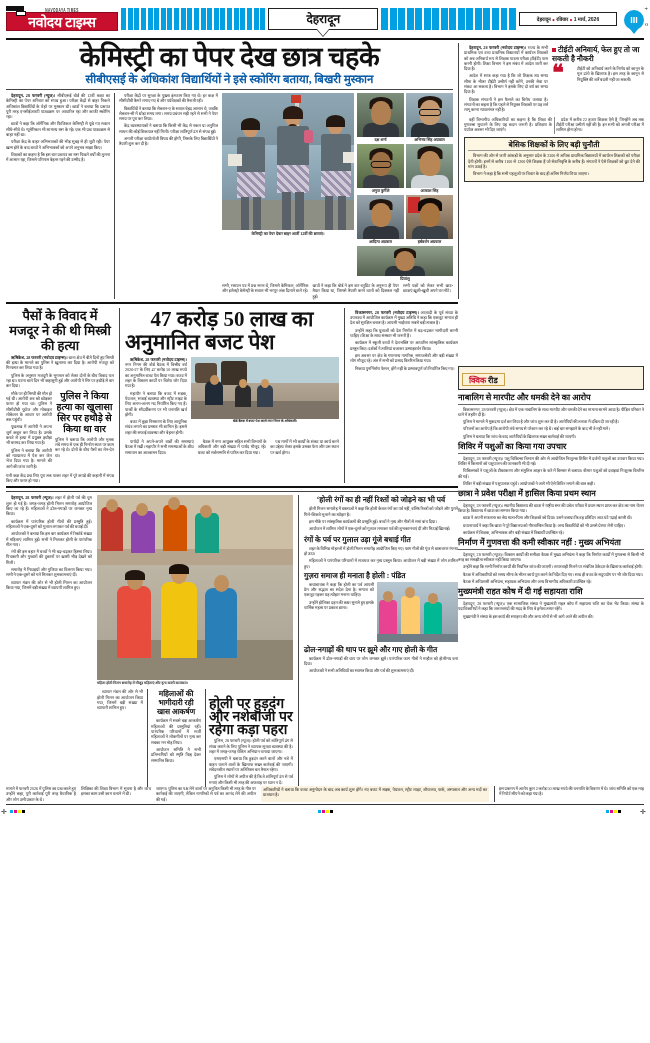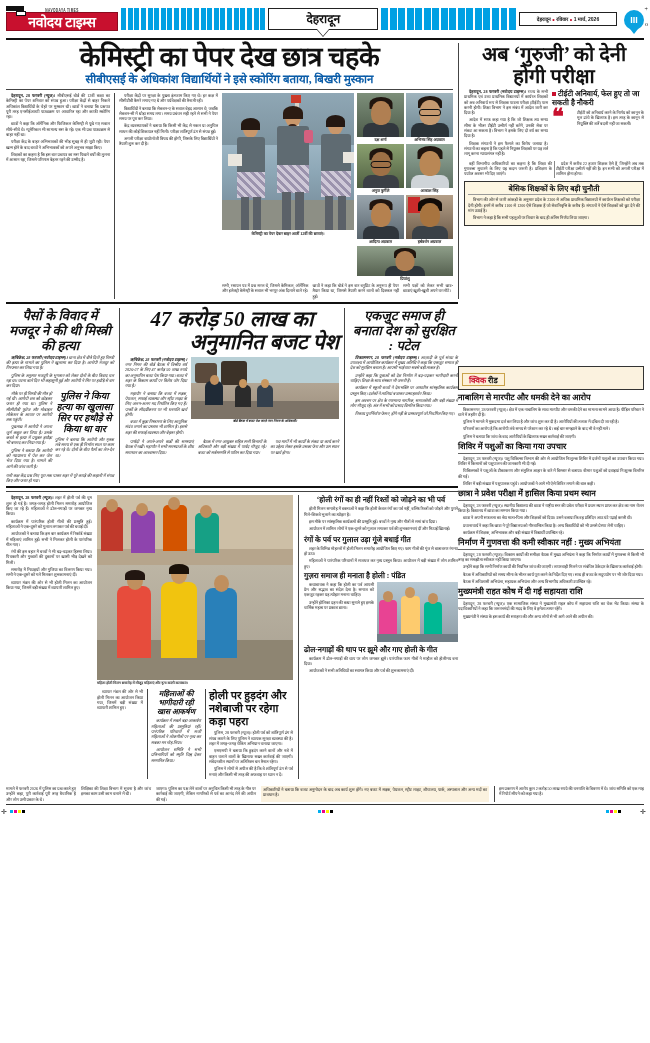--- a/index.html
+++ b/index.html
@@ -351,21 +351,20 @@
           <div style="display:flex; gap:4px; margin-top:2px;">
             <div class="body-txt" style="flex:1 1 0;">सभी, रसायन पत्र में प्रश्न सरल थे, जिससे केमिकल, ऑर्गेनिक और इलेक्ट्रो केमेस्ट्री के सवाल भी भरपूर अंक दिलाने वाले रहे।</div>
             <div class="body-txt" style="flex:1 1 0;">छात्रों ने कहा कि बोर्ड ने इस बार ब्लूप्रिंट के अनुरूप ही पेपर तैयार किया था, जिससे तैयारी करने वालों को दिक्कत नहीं हुई।</div>
             <div class="body-txt" style="flex:0 0 50px;">सभी पक्षों को लेकर सभी छात्र-छात्राएं खुशी-खुशी अपने घर लौटे।</div>
           </div>
         </div>
       </div>
     </div>
 
     <div class="lead-right">
-      <div class="hl-lg" style="text-align:center;">अब ‘गुरुजी’ को देनी होगी परीक्षा</div>
       <div style="display:flex; gap:4px; margin-top:2px;">
         <div style="flex:0 0 84px;">
           <div class="body-txt">
             <p><span class="byline">देहरादून, 28 फरवरी (नवोदय टाइम्स)।</span>
                <span>राज्य के सभी प्राथमिक एवं उच्च प्राथमिक विद्यालयों में कार्यरत शिक्षकों को अब अनिवार्य रूप से शिक्षक पात्रता परीक्षा (टीईटी) पास करनी होगी। शिक्षा विभाग ने इस संबंध में आदेश जारी कर दिया है।</span></p>
             <p>आदेश में साफ कहा गया है कि जो शिक्षक तय समय सीमा के भीतर टीईटी उत्तीर्ण नहीं करेंगे, उनकी सेवा पर संकट आ सकता है। विभाग ने इसके लिए दो वर्ष का समय दिया है।</p>
             <p>शिक्षक संगठनों ने इस फैसले का विरोध जताया है। संगठनों का कहना है कि पहले से नियुक्त शिक्षकों पर यह शर्त लागू करना न्यायसंगत नहीं है।</p>
           </div>
         </div>
         <div style="flex:1 1 auto;">
@@ -387,21 +386,21 @@
         <div class="body-txt" style="margin-top:2px;">
           <p>विभाग की ओर से जारी आंकड़ों के अनुसार प्रदेश के 2300 से अधिक प्राथमिक विद्यालयों में कार्यरत शिक्षकों को परीक्षा देनी होगी। इनमें से करीब 1100 से 1200 ऐसे शिक्षक हैं जो सेवानिवृत्ति के करीब हैं। संगठनों ने ऐसे शिक्षकों को छूट देने की मांग उठाई है।</p>
           <p>विभाग ने कहा है कि सभी पहलुओं पर विचार के बाद ही अंतिम निर्णय लिया जाएगा।</p>
         </div>
       </div>
     </div>
   </div>
 
   <div class="bar-black" style="margin-top:3px; width:452px;"></div>
 
-  <div class="mid-wrap" style="width:452px;font-style:italic;">
+  <div class="mid-wrap" style="width:452px;">
     <div class="mid-a">
       <div class="hl-md" style="text-align:center;">पैसों के विवाद में मजदूर ने की थी मिस्त्री की हत्या</div>
       <div class="body-txt" style="margin-top:2px;">
         <p><span class="byline">ऋषिकेश, 28 फरवरी (नवोदय टाइम्स)।</span>
            <span>थाना क्षेत्र में बीते दिनों हुए मिस्त्री की हत्या के मामले का पुलिस ने खुलासा कर दिया है। आरोपी मजदूर को गिरफ्तार कर लिया गया है।</span></p>
         <p>पुलिस के अनुसार मजदूरी के भुगतान को लेकर दोनों के बीच विवाद चल रहा था। घटना वाले दिन भी कहासुनी हुई और आरोपी ने सिर पर हथौड़े से वार कर दिया।</p>
       </div>
       <div style="display:flex; gap:3px; margin-top:2px;">
         <div class="body-txt" style="flex:0 0 46px;">
           <p>मौके पर ही मिस्त्री की मौत हो गई थी। आरोपी शव को छोड़कर फरार हो गया था। पुलिस ने सीसीटीवी फुटेज और मोबाइल लोकेशन के आधार पर आरोपी तक पहुंची।</p>
@@ -411,21 +410,21 @@
         <div style="flex:1 1 auto;">
           <div class="hl-sm" style="text-align:center;">पुलिस ने किया हत्या का खुलासा सिर पर हथौड़े से किया था वार</div>
           <div class="body-txt" style="margin-top:2px;">पुलिस ने बताया कि आरोपी और मृतक लंबे समय से एक ही निर्माण स्थल पर काम कर रहे थे। दोनों के बीच पैसों का लेन-देन था।</div>
         </div>
       </div>
       <div class="body-txt" style="margin-top:2px;">गली कक्ष केंद्र प्रश्न लिए पूरा तक पाकर शहर में पूरे कपड़े की कहानी में संपन्न किए और फरार हो गया।</div>
     </div>
 
     <div class="mid-b">
       <div class="hl-lg" style="text-align:center; font-size:21px; line-height:23px;">47 करोड़ 50 लाख का</div>
-      <div class="hl-lg" style="text-align:right; font-size:21px; line-height:23px;">अनुमानित बजट पेश</div>
+      <div class="hl-lg" style="text-align:left; font-size:21px; line-height:23px;">अनुमानित बजट पेश</div>
       <div style="display:flex; gap:4px; margin-top:3px;">
         <div style="flex:0 0 62px;">
           <div class="body-txt">
             <p><span class="byline">ऋषिकेश, 28 फरवरी (नवोदय टाइम्स)।</span>
                <span>नगर निगम की बोर्ड बैठक में वित्तीय वर्ष 2026-27 के लिए 47 करोड़ 50 लाख रुपये का अनुमानित बजट पेश किया गया। बजट में शहर के विकास कार्यों पर विशेष जोर दिया गया है।</span></p>
             <p>महापौर ने बताया कि बजट में सड़क, पेयजल, सफाई व्यवस्था और स्ट्रीट लाइट के लिए अलग-अलग मद निर्धारित किए गए हैं। पार्कों के सौंदर्यीकरण पर भी धनराशि खर्च होगी।</p>
             <p>बजट में कूड़ा निस्तारण के लिए आधुनिक संयंत्र लगाने का प्रस्ताव भी शामिल है। इससे शहर की सफाई व्यवस्था और बेहतर होगी।</p>
           </div>
         </div>
         <div style="flex:1 1 auto;">
@@ -445,21 +444,20 @@
         </div>
       </div>
       <div class="body-txt" style="margin-top:2px; column-count:3; column-gap:4px;">
         <p>पार्षदों ने अपने-अपने वार्डों की समस्याएं बैठक में रखीं। महापौर ने सभी समस्याओं के शीघ्र समाधान का आश्वासन दिया।</p>
         <p>बैठक में नगर आयुक्त सहित सभी विभागों के अधिकारी और बड़ी संख्या में पार्षद मौजूद रहे। बजट को सर्वसम्मति से पारित कर दिया गया।</p>
         <p>पथ मार्गों में भी कार्यों के संकट या कार्य करने का उद्देश्य लेकर इसके उसका फेरा और उस स्थान पर खर्च होगा।</p>
       </div>
     </div>
 
     <div class="mid-c">
-      <div class="hl-md" style="text-align:center;">एकजुट समाज ही बनाता देश को सुरक्षित : पटेल</div>
       <div class="body-txt" style="margin-top:2px;">
         <p><span class="byline">विकासनगर, 28 फरवरी (नवोदय टाइम्स)।</span>
            <span>आज़ादी के पूर्व संध्या के उपलक्ष्य में आयोजित कार्यक्रम में मुख्य अतिथि ने कहा कि एकजुट समाज ही देश को सुरक्षित बनाता है। आपसी भाईचारा सबसे बड़ी ताकत है।</span></p>
         <p>उन्होंने कहा कि युवाओं को देश निर्माण में बढ़-चढ़कर भागीदारी करनी चाहिए। शिक्षा के साथ संस्कार भी जरूरी हैं।</p>
         <p>कार्यक्रम में स्कूली बच्चों ने देशभक्ति पर आधारित सांस्कृतिक कार्यक्रम प्रस्तुत किए। दर्शकों ने तालियां बजाकर उत्साहवर्धन किया।</p>
         <p>इस अवसर पर क्षेत्र के गणमान्य नागरिक, समाजसेवी और बड़ी संख्या में लोग मौजूद रहे। अंत में सभी को प्रसाद वितरित किया गया।</p>
         <p>निकाय पुनर्निर्माण फेसन, होंगे नहीं के प्रस्तावपूर्ण जो निर्धारित किए गए।</p>
       </div>
     </div>
   </div>
@@ -504,31 +502,31 @@
           <div style="position:absolute;left:108px;bottom:22px;width:32px;height:70px;background:#2980b9;border-radius:8px 8px 0 0;"></div>
           <div style="position:absolute;left:117px;bottom:88px;width:15px;height:17px;background:#c08f5e;border-radius:50%;"></div>
         </div>
         <div class="cap" style="margin-top:1px; font-size:3.6px; text-align:left;">महिला होली मिलन समारोह में मौजूद महिलाएं और नृत्य करती कलाकार।</div>
 
         <div style="display:flex; gap:4px; margin-top:3px;">
           <div style="flex:0 0 46px;" class="body-txt">
             <p>व्यापार मंडल की ओर से भी होली मिलन का आयोजन किया गया, जिसमें बड़ी संख्या में व्यापारी शामिल हुए।</p>
           </div>
           <div style="flex:0 0 54px;" class="vr">
-            <div style="padding-left:3px;font-style:italic;">
+            <div style="padding-left:3px;">
               <div class="hl-xs" style="text-align:center;">महिलाओं की भागीदारी रही खास आकर्षण</div>
               <div class="body-txt" style="margin-top:2px;">
                 <p>कार्यक्रम में सबसे बड़ा आकर्षण महिलाओं की प्रस्तुतियां रहीं। पारंपरिक परिधानों में सजीं महिलाओं ने लोकगीतों पर नृत्य कर सबका मन मोह लिया।</p>
                 <p>आयोजन समिति ने सभी प्रतिभागियों को स्मृति चिह्न देकर सम्मानित किया।</p>
               </div>
             </div>
           </div>
           <div style="flex:1 1 auto;" class="vr">
             <div style="padding-left:3px;">
-              <div class="hl-md" style="font-size:11px; line-height:13px;">होली पर हुड़दंग और नशेबाजी पर रहेगा कड़ा पहरा</div>
+              <div class="hl-md" style="font-size:14px; line-height:13px;margin-top:8px;">होली पर हुड़दंग और नशेबाजी पर रहेगा कड़ा पहरा</div>
               <div class="body-txt" style="margin-top:2px;">
                 <p>पुलिस, 28 फरवरी (न्यूज)। होली पर्व को शांतिपूर्ण ढंग से संपन्न कराने के लिए पुलिस ने व्यापक सुरक्षा व्यवस्था की है। शहर में जगह-जगह चेकिंग अभियान चलाया जाएगा।</p>
                 <p>एसएसपी ने बताया कि हुड़दंग करने वालों और नशे में वाहन चलाने वालों के खिलाफ सख्त कार्रवाई की जाएगी। संवेदनशील स्थानों पर अतिरिक्त बल तैनात रहेगा।</p>
                 <p>पुलिस ने लोगों से अपील की है कि वे शांतिपूर्ण ढंग से पर्व मनाएं और किसी भी तरह की अफवाह पर ध्यान न दें।</p>
               </div>
             </div>
           </div>
         </div>
       </div>
 

